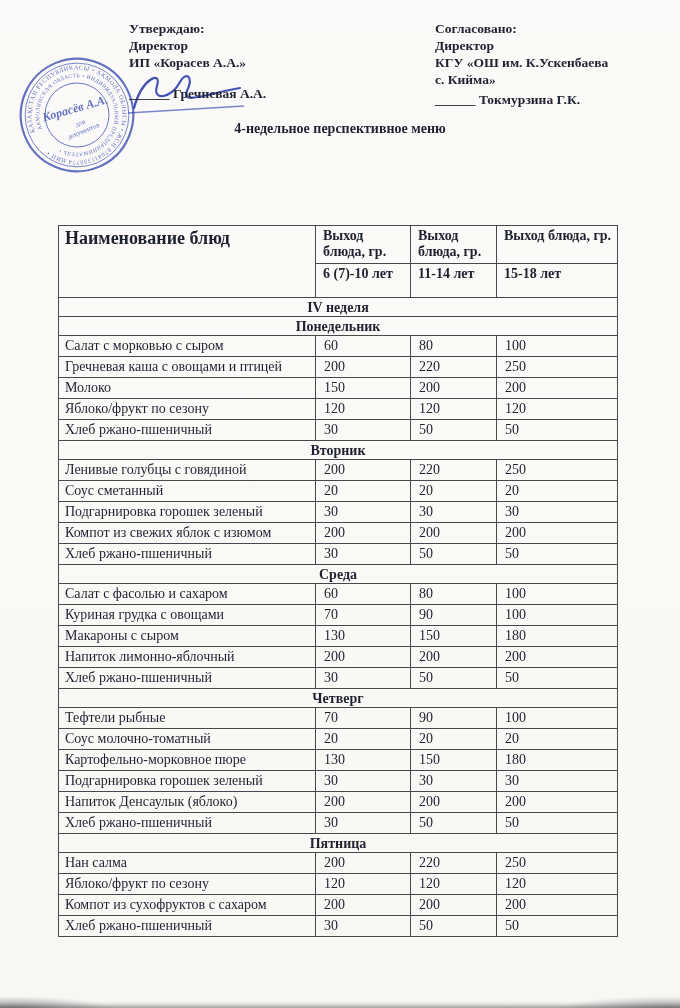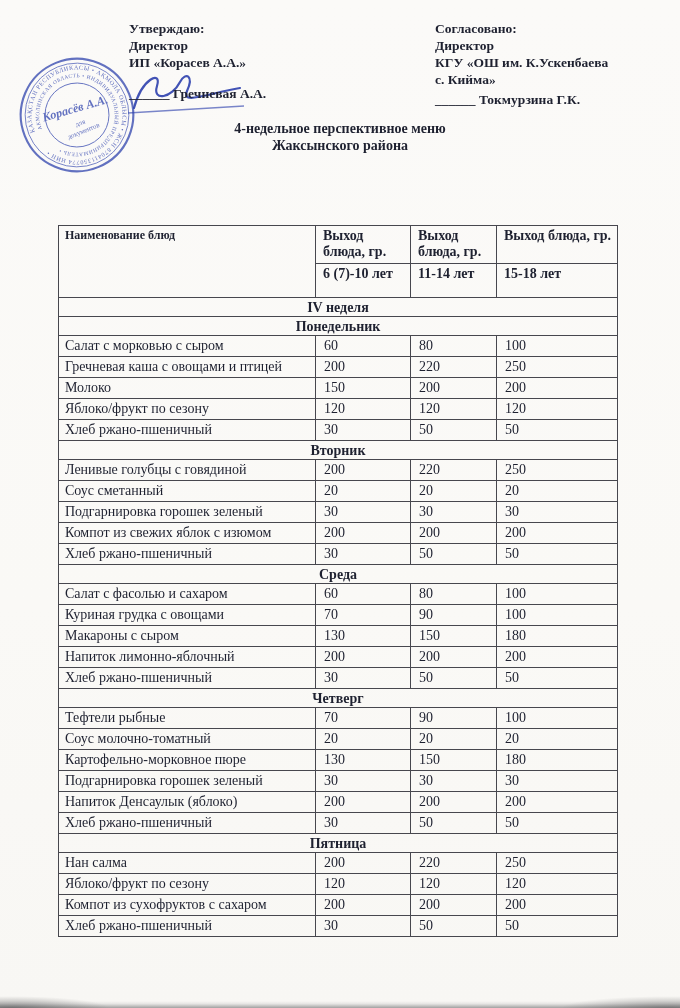--- a/index.html
+++ b/index.html
@@ -62,21 +62,21 @@
   }
   table.menu th, table.menu td {
     border: 1px solid #47474e;
     overflow: hidden;
   }
   table.menu { border: 1.5px solid #3f3f46; }
   th.col-name {
     text-align: left;
     vertical-align: top;
     padding: 2px 4px 2px 6px;
-    font-size: 12px;
+    font-size: 18px;
   }
   th.col-out {
     text-align: left;
     vertical-align: top;
     padding: 2px 4px 2px 7px;
     height: 33px;
     font-size: 14px;
   }
   th.col-age {
     text-align: left;
@@ -165,21 +165,20 @@
   <div class="approve approve-right">
     <div>Согласовано:</div>
     <div>Директор</div>
     <div>КГУ «ОШ им. К.Ускенбаева</div>
     <div>с. Кийма»</div>
     <div class="sig-line-right">______ Токмурзина Г.К.</div>
   </div>
 
   <div class="title-block">
     <div>4-недельное перспективное меню</div>
-    <div>Жаксынского района</div>
   </div>
 
   <table class="menu">
     <colgroup>
       <col style="width:257px">
       <col style="width:95px">
       <col style="width:86px">
       <col style="width:121px">
     </colgroup>
     <thead>

